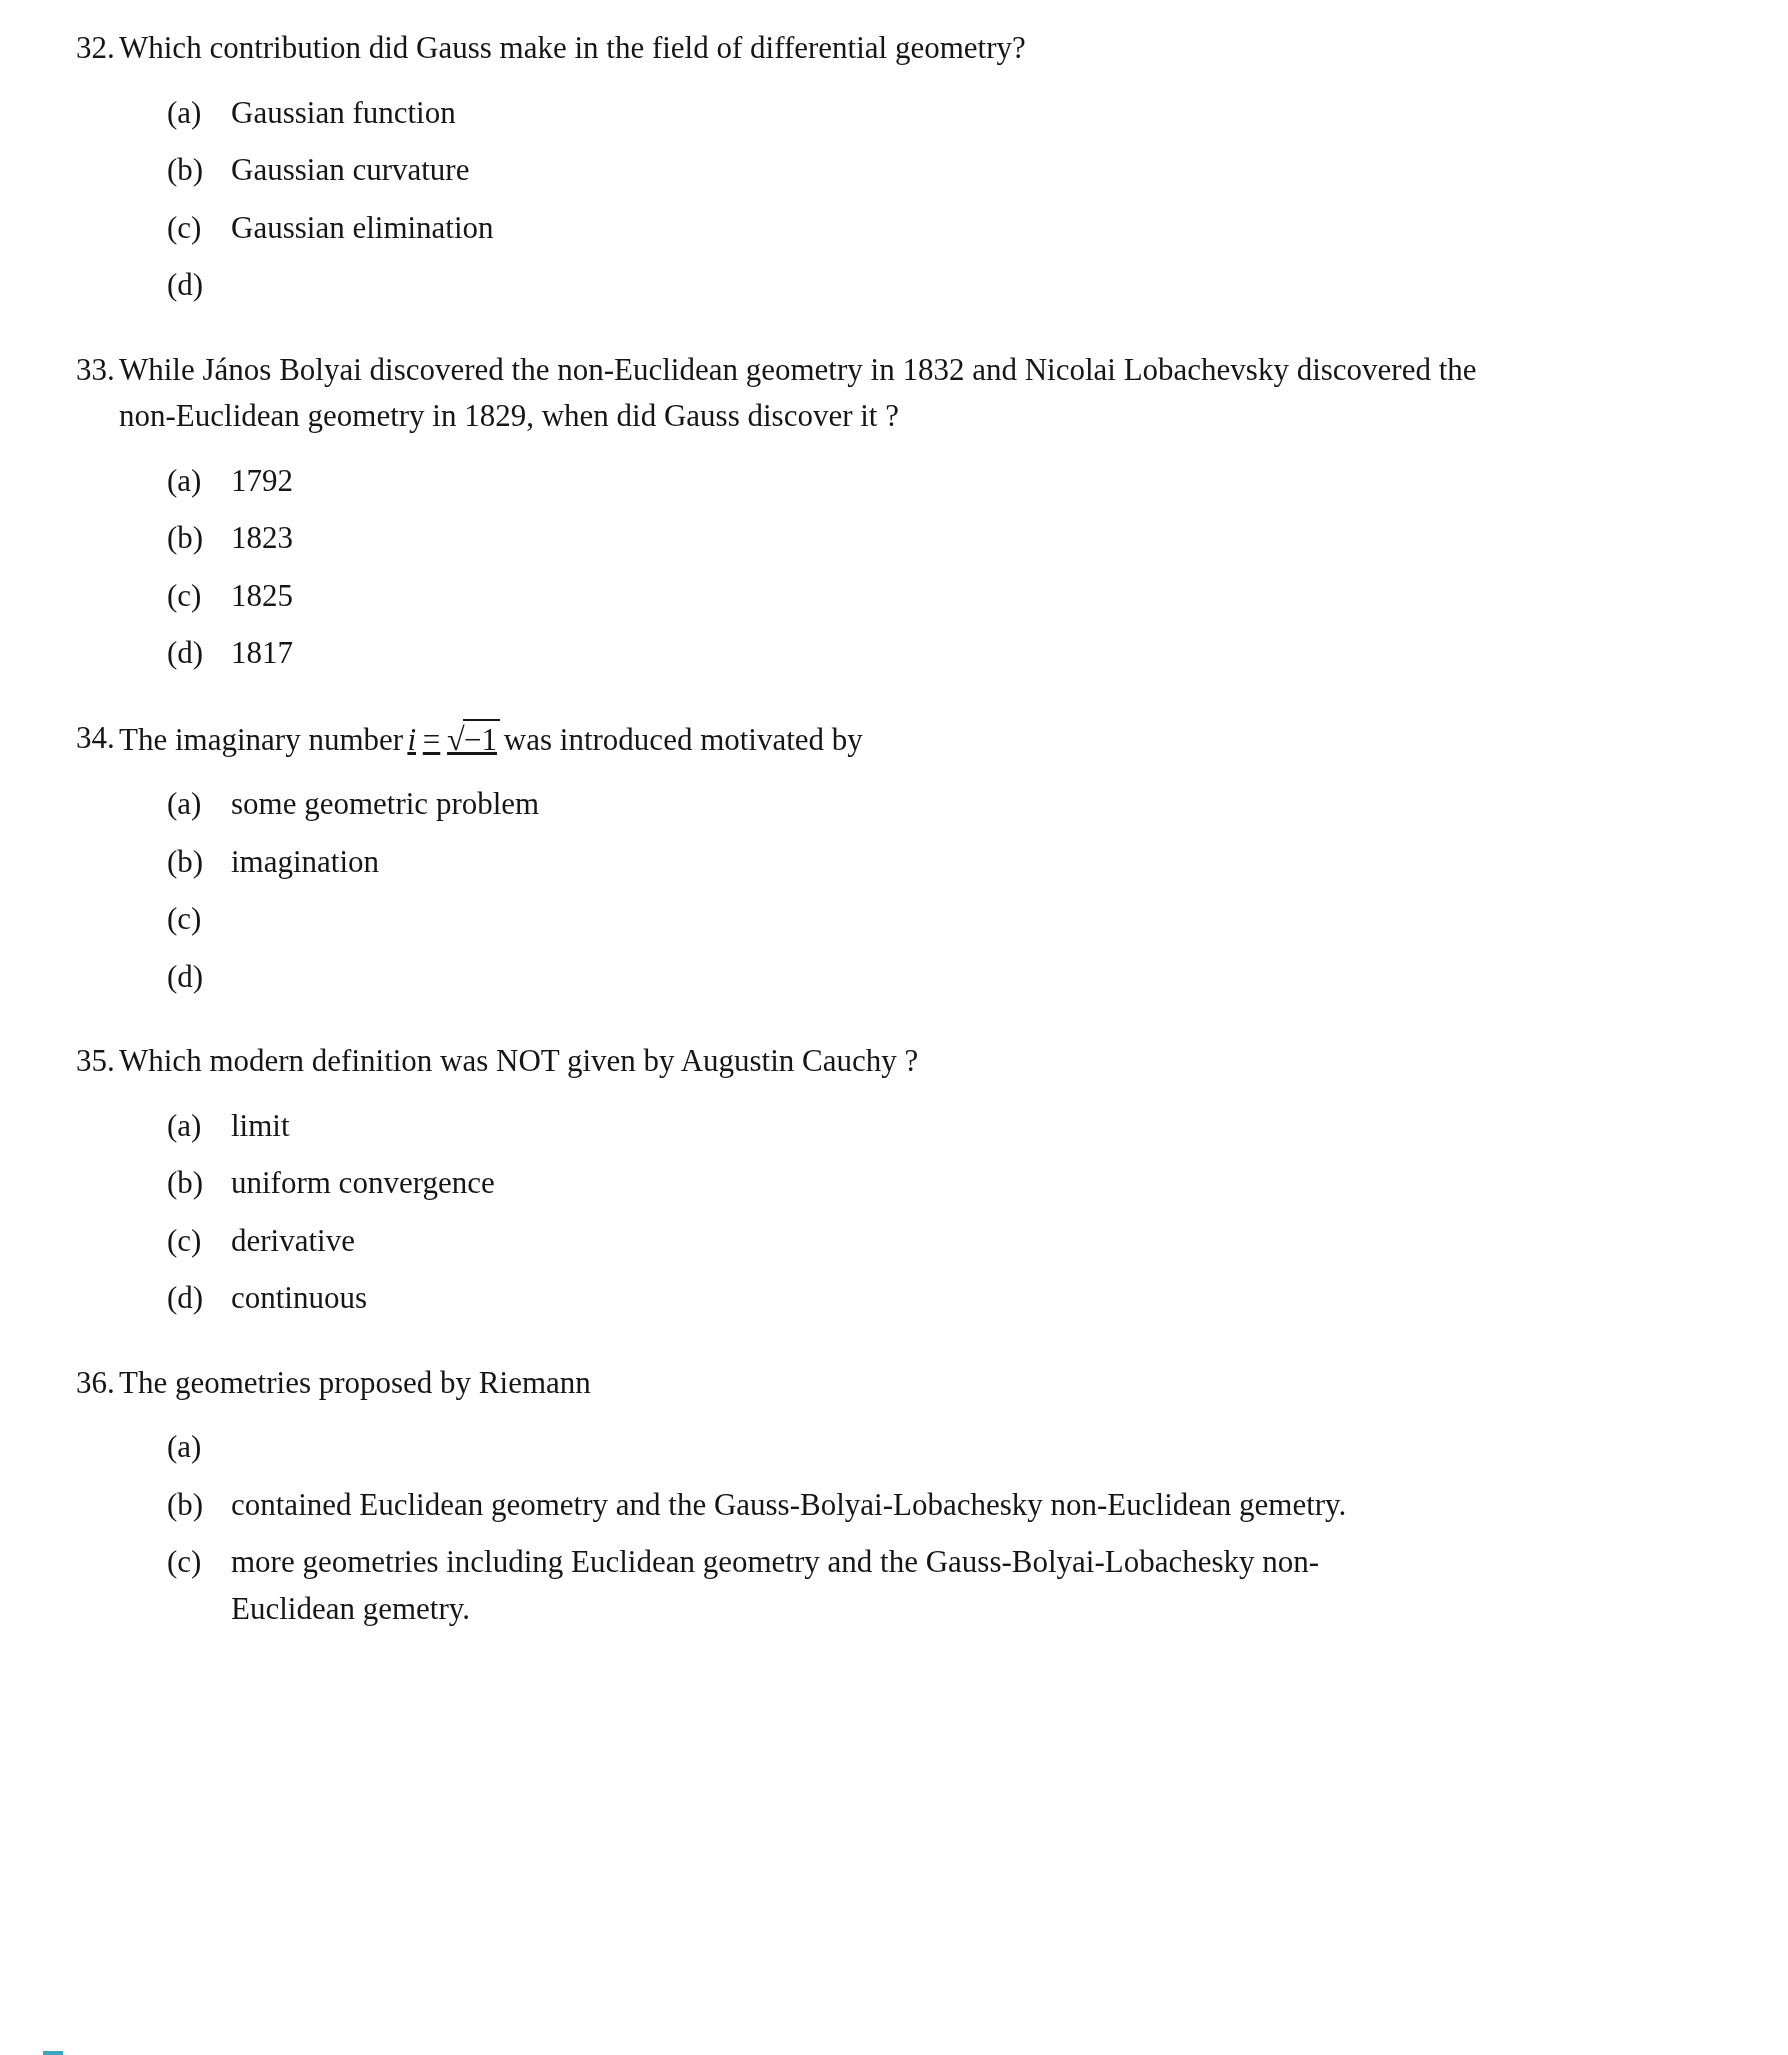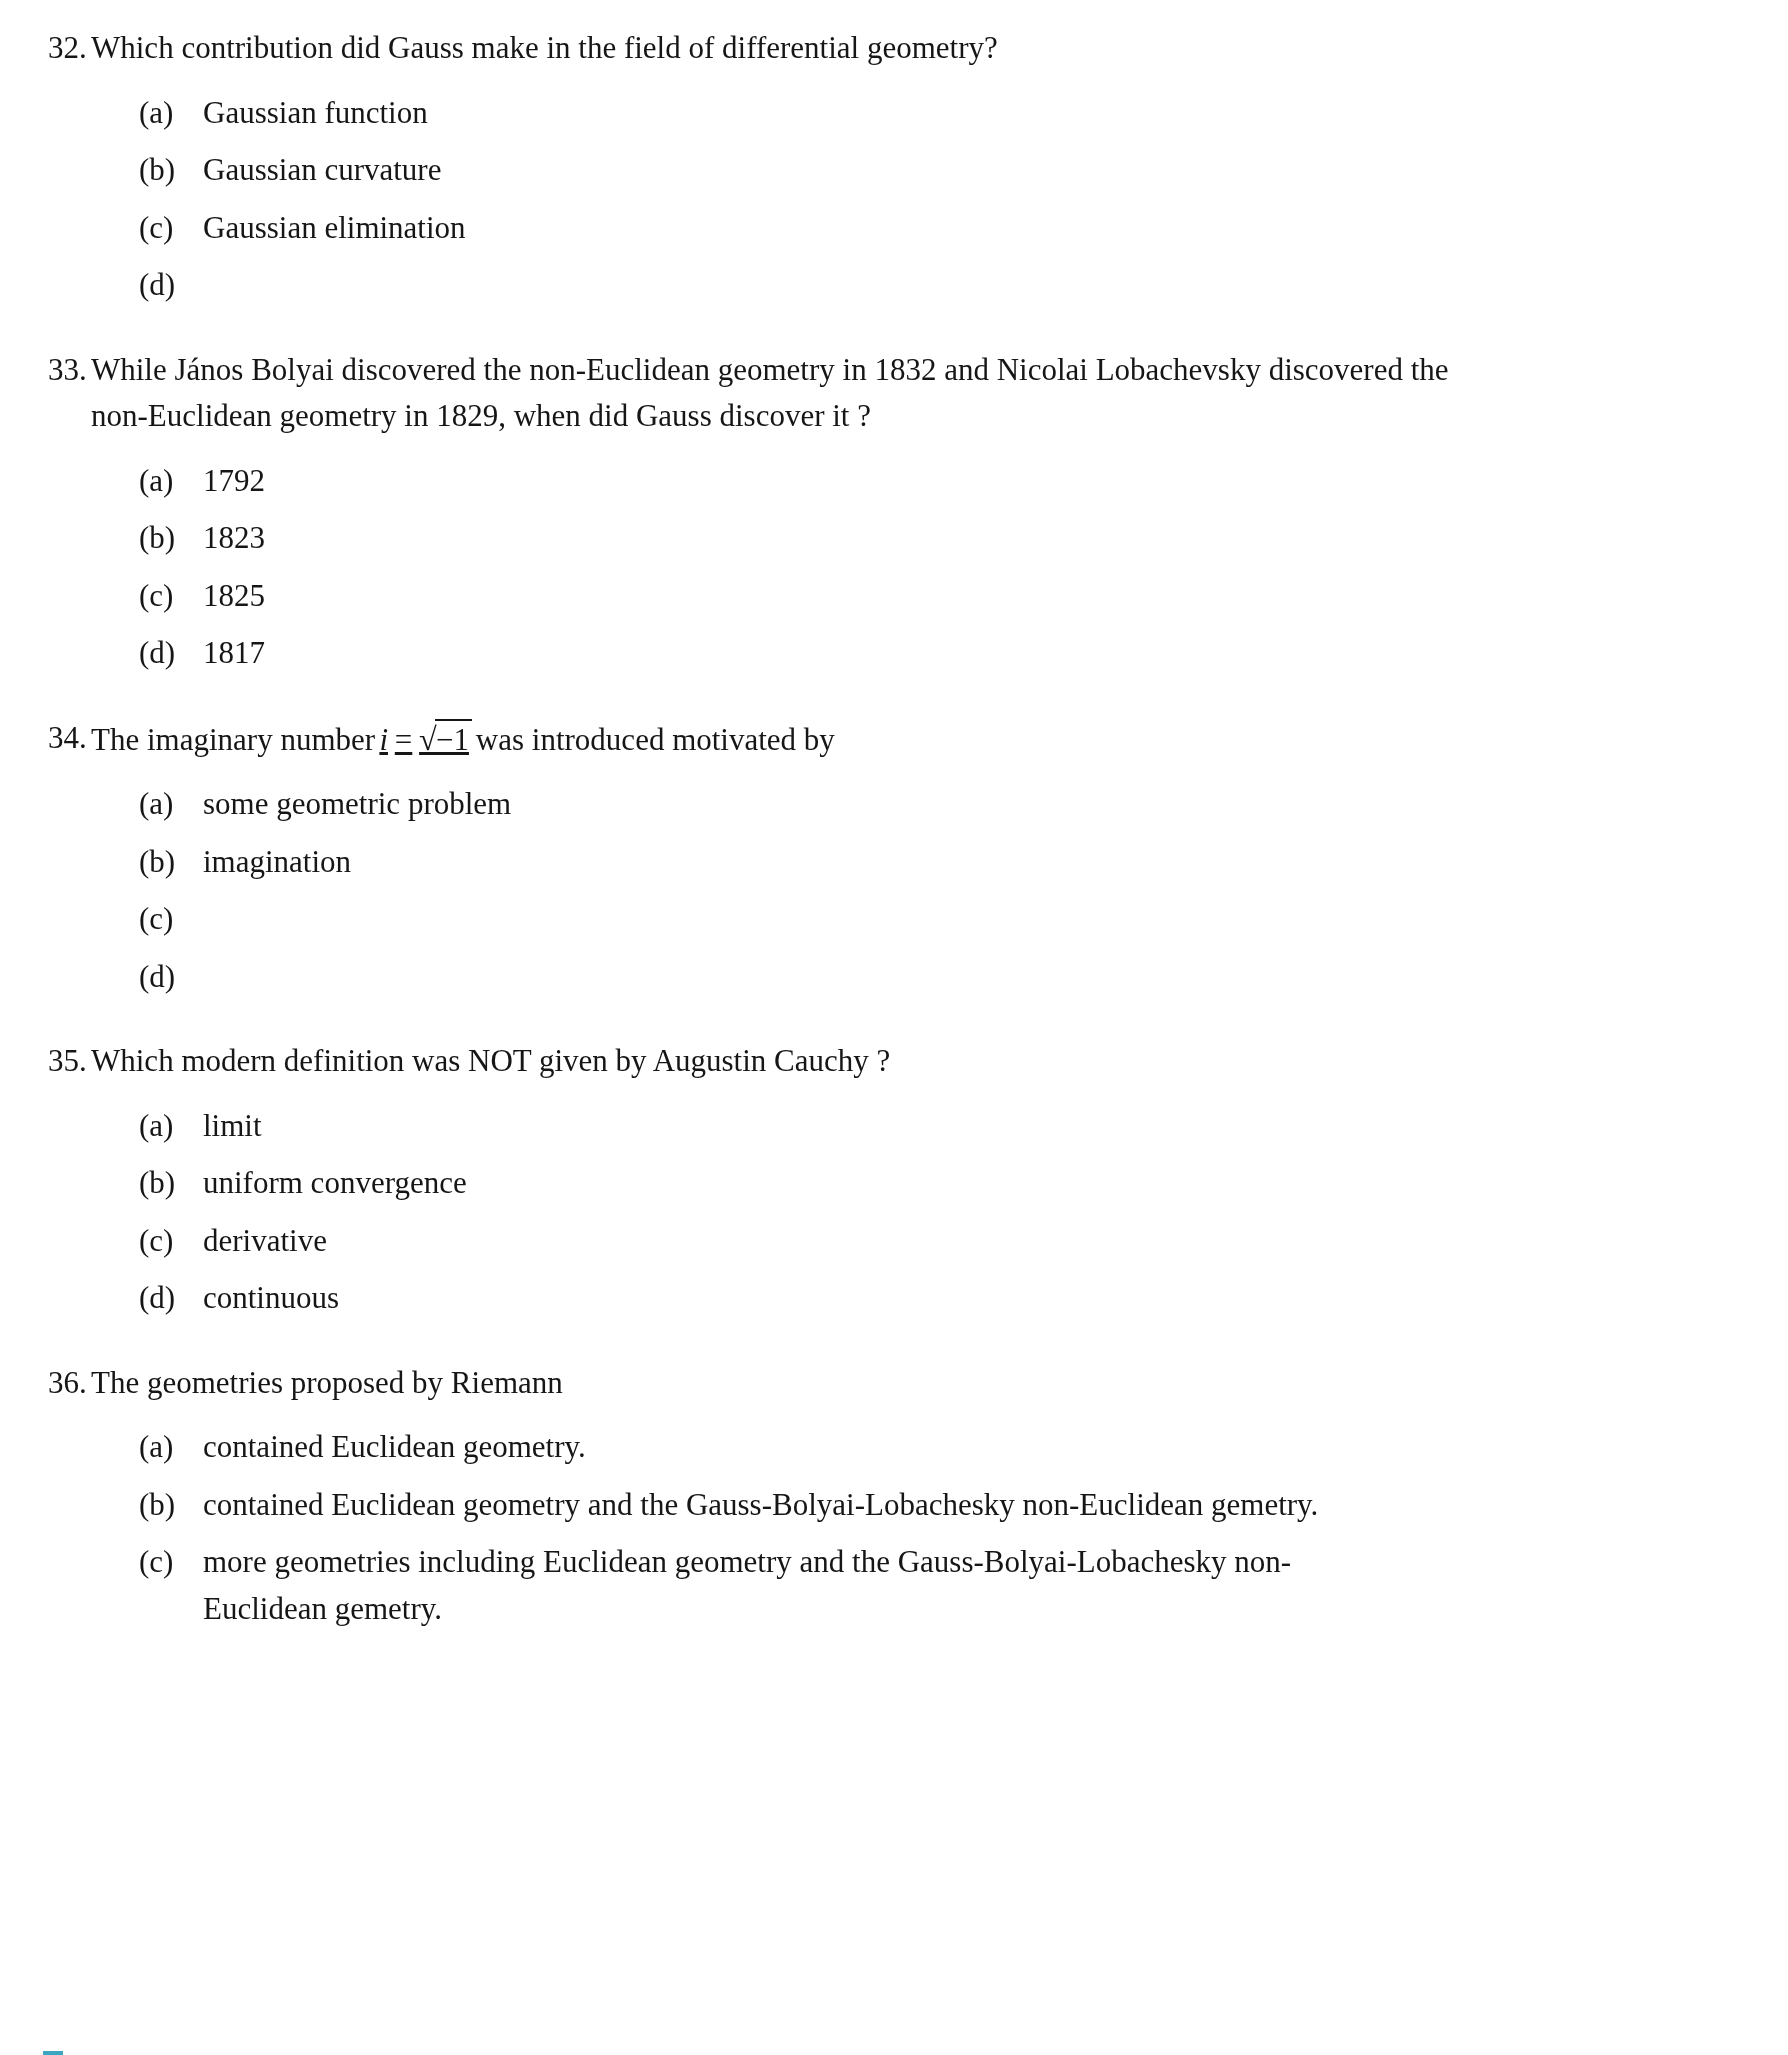--- a/index.html
+++ b/index.html
@@ -10,21 +10,21 @@
   body {
     width: 1789px;
     height: 2056px;
     position: relative;
     overflow: hidden;
     font-family: "Liberation Serif", "DejaVu Serif", serif;
     font-size: 31px;
     color: #161616;
   }
   .page {
-    padding: 25px 0 0 48px;
+    padding: 25px 0 0 76px;
     width: 1423px;
     box-sizing: content-box;
   }
   .question {
     display: flex;
     align-items: flex-start;
     margin-bottom: 27px;
   }
   .qnum {
     flex: 0 0 43px;
@@ -190,21 +190,20 @@
     </div>
   </div>
 
   <div class="question">
     <div class="qnum">36.</div>
     <div class="qbody">
       <div class="stem">The geometries proposed by Riemann</div>
       <div class="options">
         <div class="option">
           <div class="olabel">(a)</div>
-          <div class="otext">contained Euclidean geometry.</div>
         </div>
         <div class="option">
           <div class="olabel">(b)</div>
           <div class="otext">contained Euclidean geometry and the Gauss-Bolyai-Lobachesky non-Euclidean gemetry.</div>
         </div>
         <div class="option">
           <div class="olabel">(c)</div>
           <div class="otext">more geometries including Euclidean geometry and the Gauss-Bolyai-Lobachesky non-Euclidean gemetry.</div>
         </div>
       </div>

